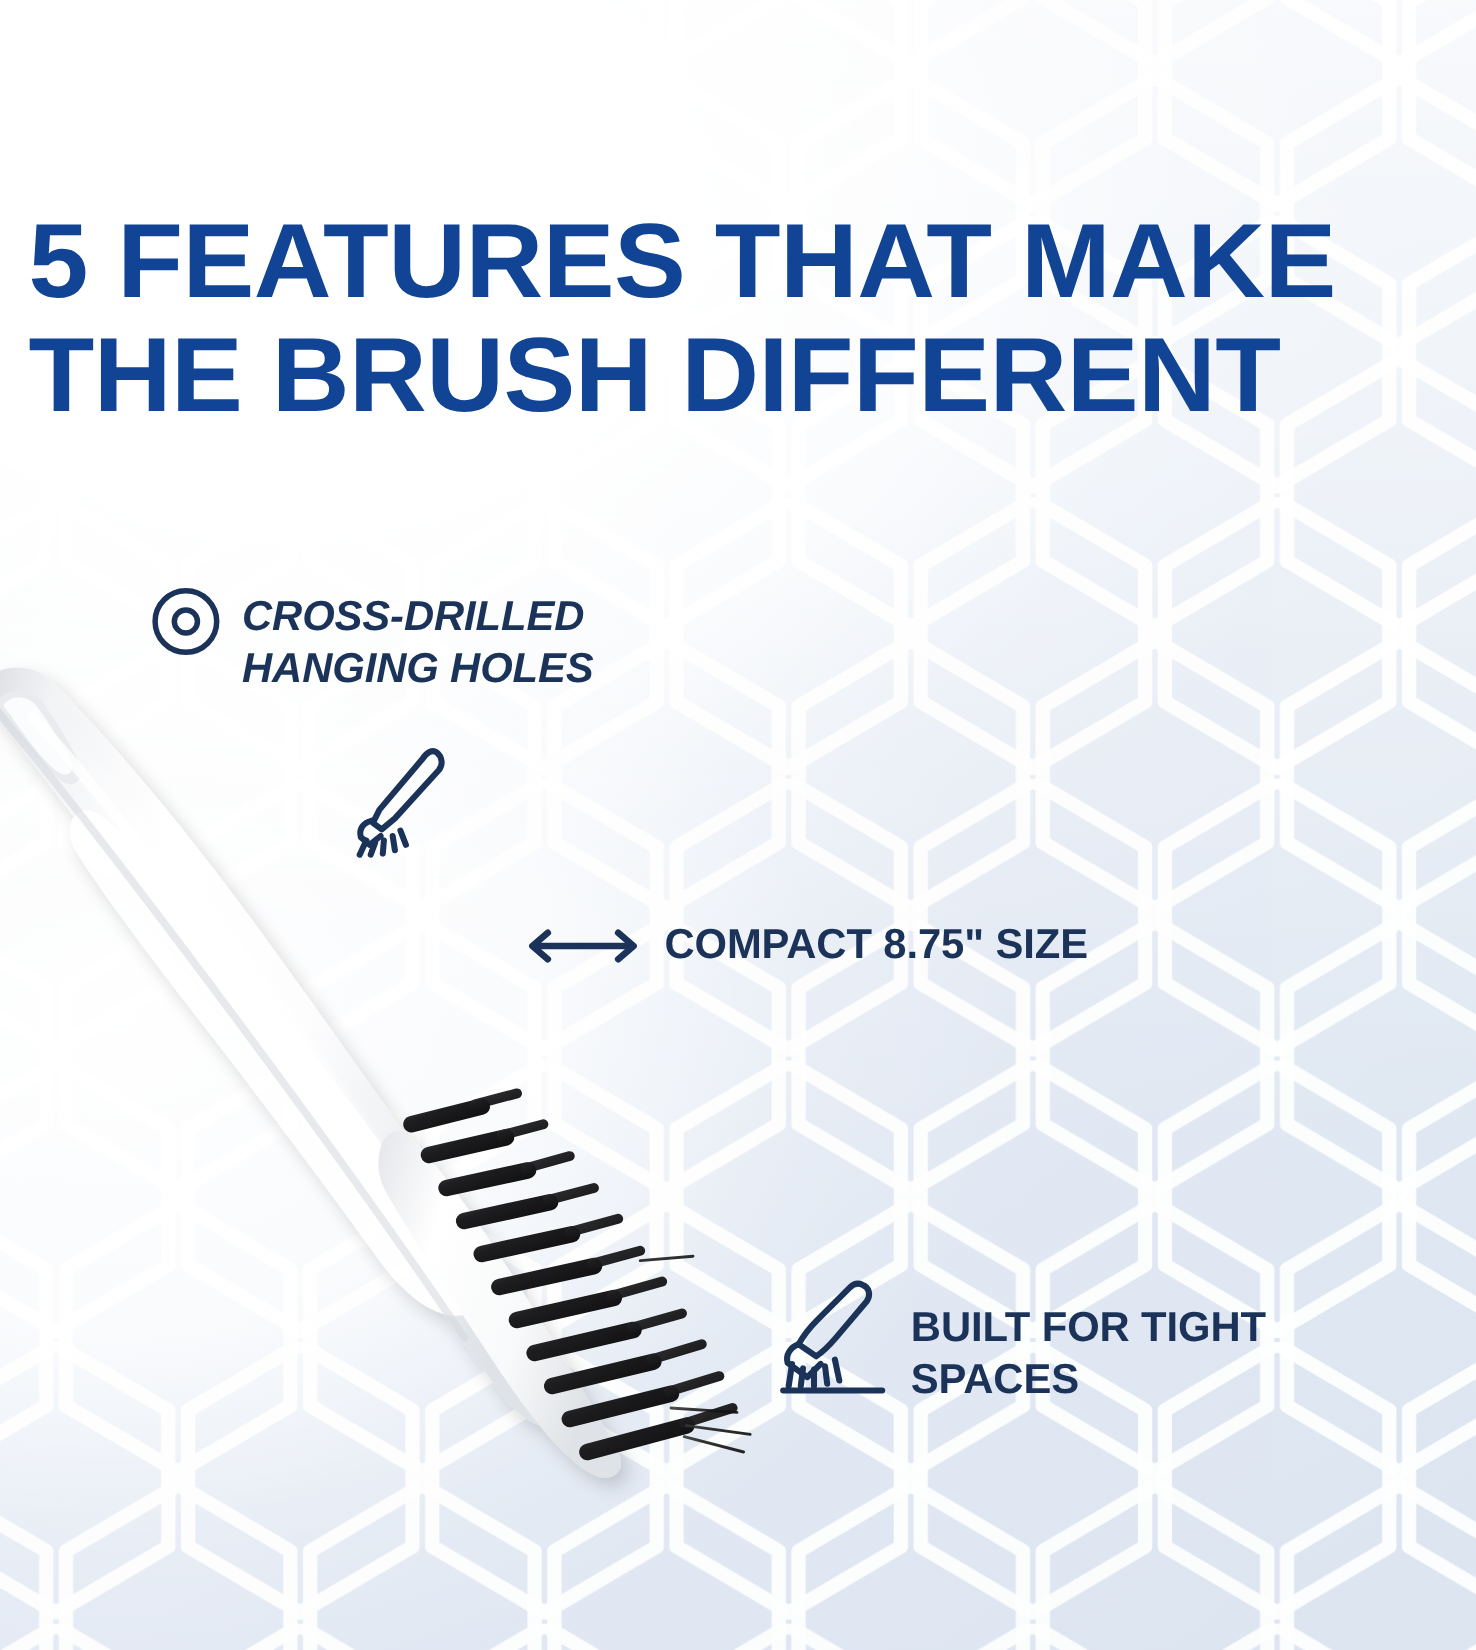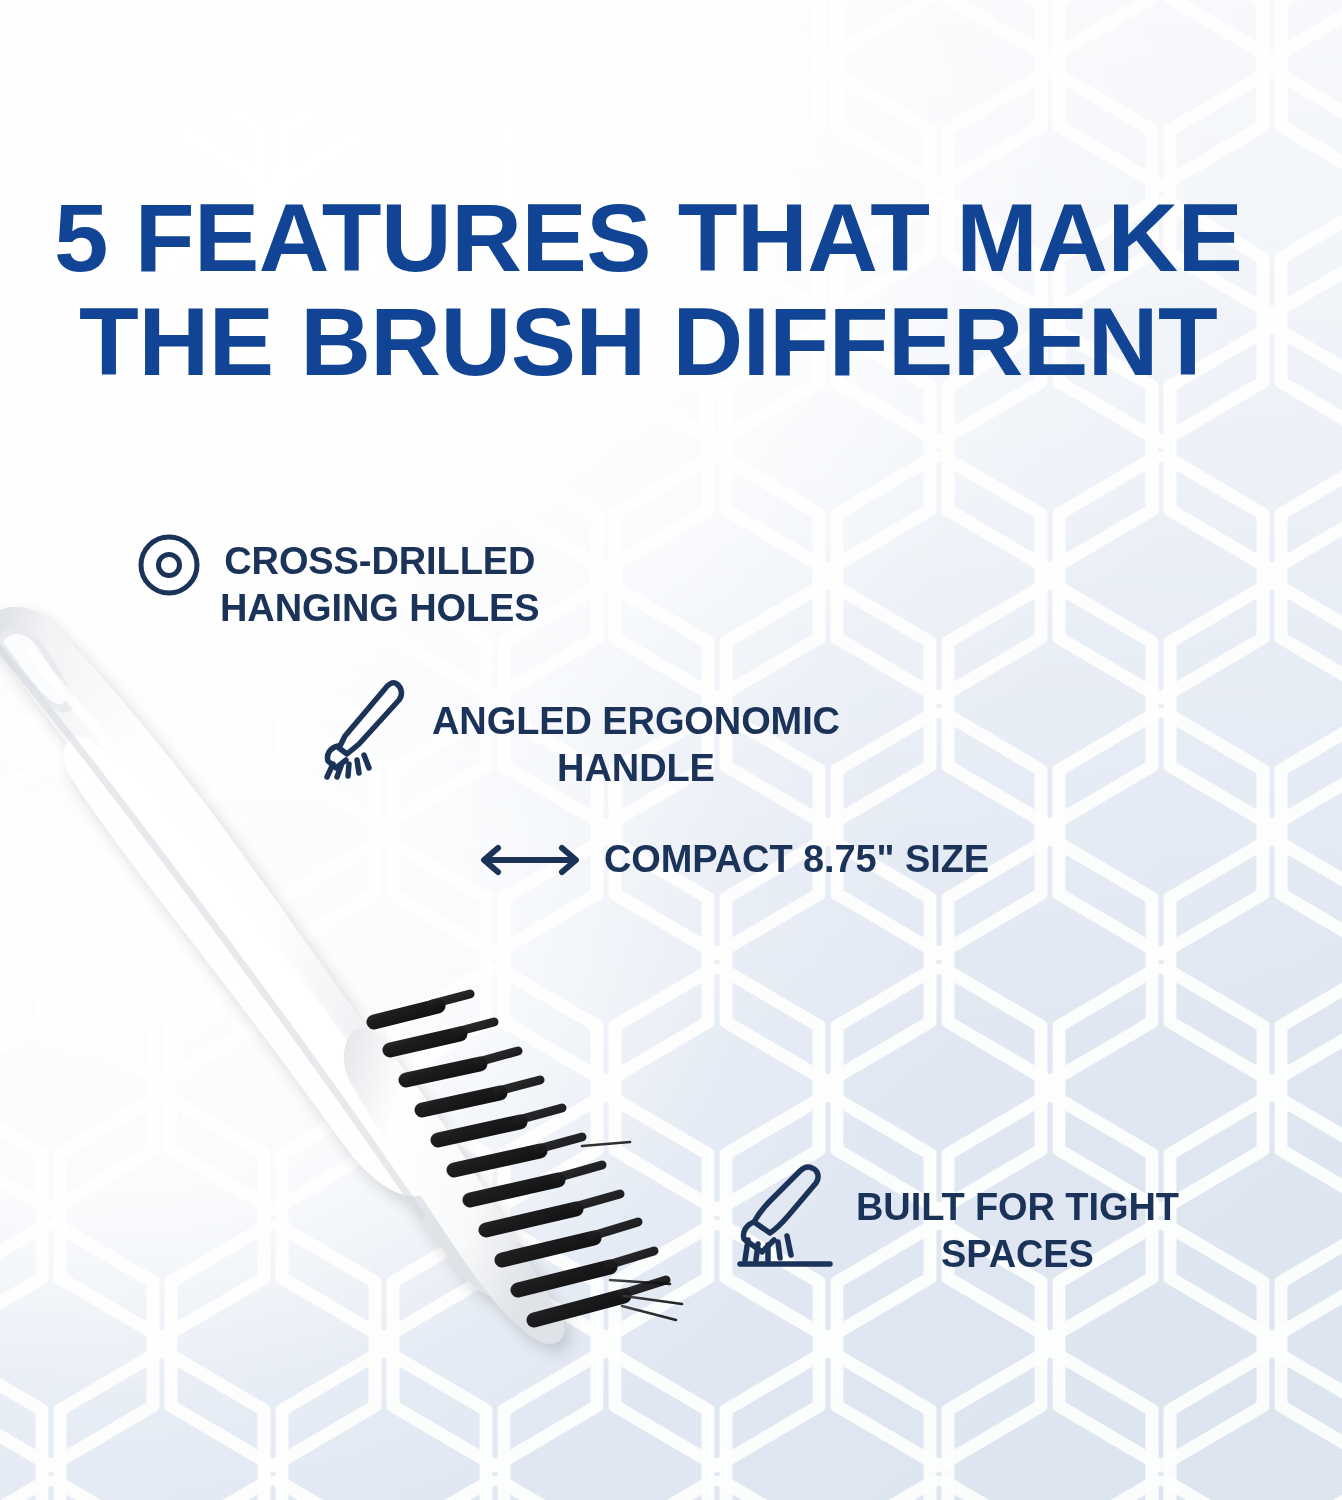--- a/index.html
+++ b/index.html
@@ -9,21 +9,20 @@
   }
   * { box-sizing: border-box; }
 
   .poster {
     position: relative;
     width: 1342px;
     height: 1500px;
     overflow: hidden;
     font-family: "Liberation Sans", sans-serif;
     background: #f2f5fa;
-    text-align: center;
   }
 
   
   .bg-base {
     position: absolute;
     inset: 0;
     background:
       linear-gradient(155deg, #ffffff 0%, #fbfcfe 28%, #eef2f8 62%, #e7ecf5 100%);
   }
   .bg-hex {
@@ -82,28 +81,28 @@
     font-weight: 700;
     font-size: 38px;
     line-height: 47px;
     letter-spacing: -0.1px;
     white-space: pre-line;
     padding-top: 2px;
   }
 
   
   .f1 { left: 136px; top: 532px; }
-  .f1 .feat-text { padding-top: 6px; }
+  .f1 .feat-text { padding-top: 6px; font-style: italic; }
   .f2 { left: 314px; top: 676px; }
   .f2 .feat-text { padding-top: 22px; }
   .f3 { left: 474px; top: 836px; align-items: center; }
   .f3 .feat-text { padding-top: 0; }
   .f4 { left: 640px; top: 966px; }
   .f4 .feat-text { padding-top: 4px; }
-  .f5 { left: 732px; top: 1160px; }
+  .f5 { left: 704px; top: 1160px; }
   .f5 .feat-text { padding-top: 24px; }
 
   
   .product {
     position: absolute;
     left: -30px;
     top: 590px;
     width: 760px;
     height: 760px;
     z-index: 5;
@@ -304,22 +303,20 @@
         <svg width="100" height="104" viewBox="0 0 100 104" fill="none" stroke="#1b3358" stroke-width="5.5" stroke-linecap="round" stroke-linejoin="round">
           <path d="M83 8 C88 12, 89 19, 85 24 L45 68 L33 78 L25 72 L31 60 L70 14 C74 8, 79 5, 83 8 Z"></path>
           <path d="M24 70 C16 72, 12 78, 14 85 L22 92 L32 84"></path>
           <path d="M19 88 L13 101"></path>
           <path d="M27 90 L23 101"></path>
           <path d="M35 88 L34 100"></path>
           <path d="M43 84 L45 97"></path>
           <path d="M50 79 L55 92"></path>
         </svg>
       </span>
-      <span class="feat-text">ANGLED ERGONOMIC
-HANDLE</span>
     </div>
 
     <div class="feature f3">
       <span class="feat-icon">
         <svg width="112" height="42" viewBox="0 0 112 42" fill="none" stroke="#1b3358" stroke-width="6" stroke-linecap="round" stroke-linejoin="round">
           <line x1="12" y1="21" x2="100" y2="21"></line>
           <polyline points="24,9 10,21 24,33"></polyline>
           <polyline points="88,9 102,21 88,33"></polyline>
         </svg>
       </span>

